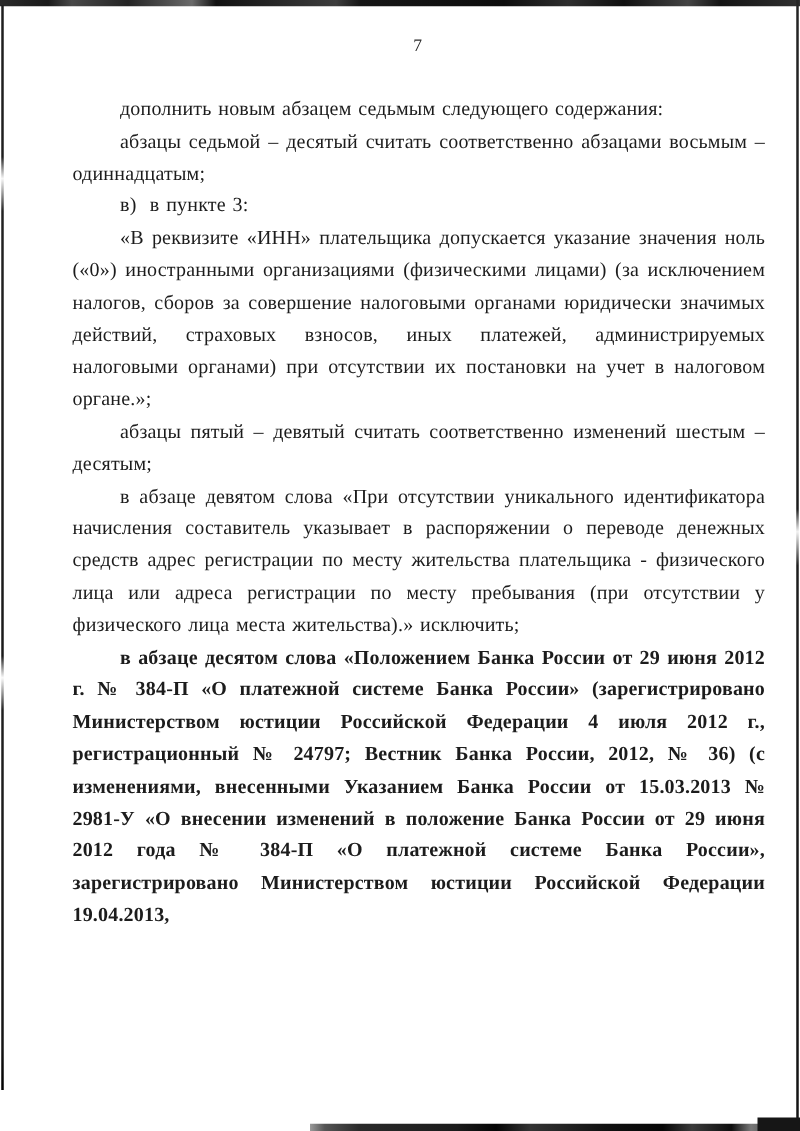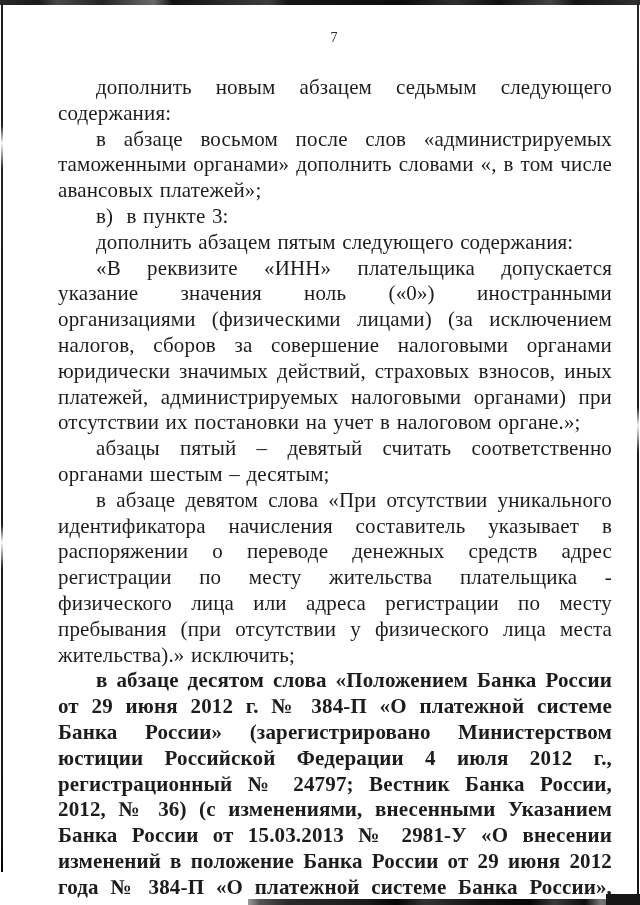--- a/index.html
+++ b/index.html
@@ -47,21 +47,21 @@
     position: absolute; top: 30px; left: 58px; width: 552px;
     text-align: center;
     font-size: 14px;
     color: #2a2a2a;
   }
   .content {
     position: absolute; top: 75px; left: 58px; width: 554px;
   }
   .content p {
     margin: 0;
-    font-size: 21px;
+    font-size: 16px;
     line-height: 25.8px;
     text-indent: 38px;
     text-align: justify;
     word-spacing: 1.2px;
     letter-spacing: 0.15px;
   }
   .content p.justify-last { text-align-last: justify; font-weight: bold; }
 </style>
 </head>
 <body>
@@ -71,22 +71,21 @@
   <div class="scan-edge-top"></div>
   <div class="scan-edge-left"></div>
   <div class="scan-edge-right"></div>
   <div class="scan-edge-bottom"></div>
   <div class="scan-edge-bottom-corner"></div>
 
   <div class="page-number">7</div>
 
   <div class="content">
     <p>дополнить новым абзацем седьмым следующего содержания:</p>
-    <p>в абзаце восьмом после слов «администрируемых таможенными органами» дополнить словами «, в том числе авансовых платежей»;</p>
+    <p>абзацы седьмой – десятый считать соответственно абзацами восьмым – одиннадцатым;</p>
     <p>в)&nbsp; в пункте 3:</p>
-    <p>дополнить абзацем пятым следующего содержания:</p>
     <p>«В реквизите «ИНН» плательщика допускается указание значения ноль («0») иностранными организациями (физическими лицами) (за исключением налогов, сборов за совершение налоговыми органами юридически значимых действий, страховых взносов, иных платежей, администрируемых налоговыми органами) при отсутствии их постановки на учет в налоговом органе.»;</p>
-    <p>абзацы пятый – девятый считать соответственно органами шестым – десятым;</p>
+    <p>абзацы пятый – девятый считать соответственно изменений шестым – десятым;</p>
     <p>в абзаце девятом слова «При отсутствии уникального идентификатора начисления составитель указывает в распоряжении о переводе денежных средств адрес регистрации по месту жительства плательщика - физического лица или адреса регистрации по месту пребывания (при отсутствии у физического лица места жительства).» исключить;</p>
     <p class="justify-last">в абзаце десятом слова «Положением Банка России от 29 июня 2012 г. № 384-П «О платежной системе Банка России» (зарегистрировано Министерством юстиции Российской Федерации 4 июля 2012 г., регистрационный № 24797; Вестник Банка России, 2012, № 36) (с изменениями, внесенными Указанием Банка России от 15.03.2013  №  2981-У  «О внесении изменений в положение Банка России от 29 июня 2012 года № 384-П «О платежной системе Банка России», зарегистрировано Министерством юстиции Российской Федерации 19.04.2013,</p>
   </div>
 
 </div>
 
 </body></html>

